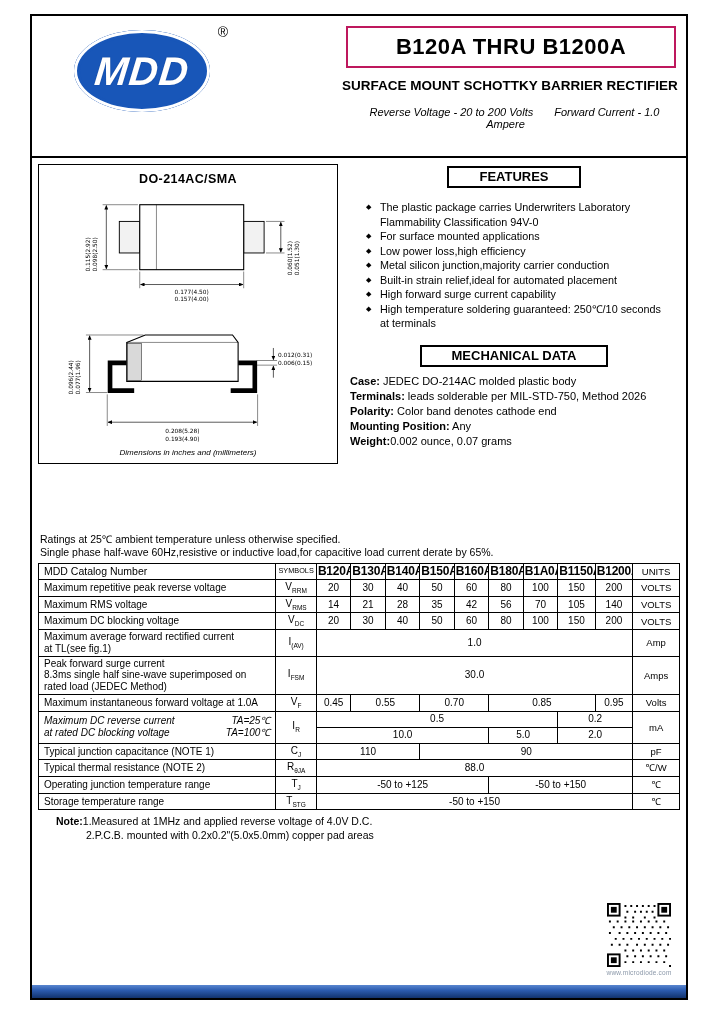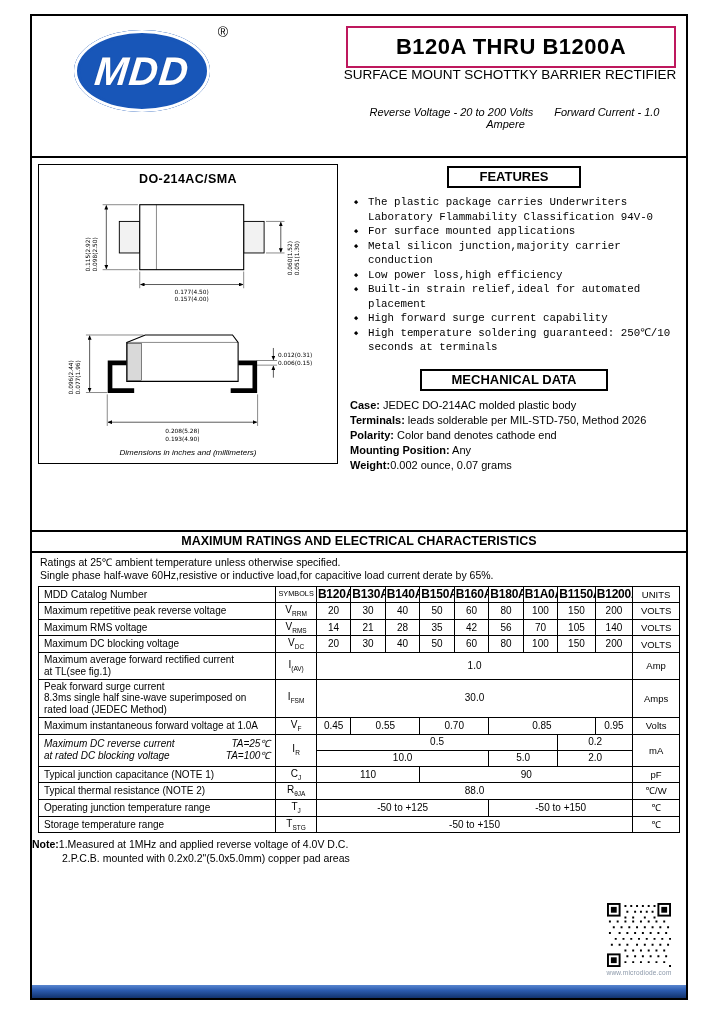--- a/index.html
+++ b/index.html
@@ -26,22 +26,22 @@
     transform:skewX(-6deg); letter-spacing:1px; line-height:1;
     text-shadow:0 0 1px #0d3a85;
   }
   .reg { position:absolute; right:-18px; top:-6px; font-size:14px; color:#000; font-style:normal; }
   .title-box {
     position:absolute; right:10px; top:10px; width:330px; height:42px;
     border:2px solid #be185d; display:flex; align-items:center; justify-content:center;
   }
   .title-box span { font-weight:bold; font-size:22px; letter-spacing:.5px; }
   .subtitle {
-    position:absolute; right:4px; top:51px; width:344px; text-align:center;
-    font-weight:normal; font-size:13.5px;
+    position:absolute; right:4px; top:62px; width:344px; text-align:center;
+    font-weight:bold; font-size:13.5px;
   }
   .tagline {
     position:absolute; right:4px; top:90px; width:344px; text-align:center;
     font-style:italic; font-size:11px;
   }
   .tagline span { margin:0 9px; }
 
   
   .mid { display:flex; height:372px; }
   .pkg-box {
@@ -55,21 +55,21 @@
   .dwg .thin  { stroke:#000; stroke-width:.5; fill:none; }
   .dwg .dim   { stroke:#000; stroke-width:.7; fill:none; }
   .dwg .body  { stroke:#000; stroke-width:1.2; fill:#fff; }
   .dwg .lead  { stroke:#000; stroke-width:1; fill:#f2f2f2; }
 
   .right-col { flex:1; padding:2px 8px 0 12px; }
   .sec-box {
     border:2px solid #000; width:max-content; margin:6px auto 7px;
     padding:1px 30px 2px; font-weight:bold; font-size:13px; text-align:center;
   }
-  ul.features { list-style:none; margin:0; padding:0 0 0 4px; font-size:10.8px; line-height:14.5px;font-family:Liberation Mono, monospace; }
+  ul.features { list-style:none; margin:12px; padding:0 0 0 4px; font-size:10.8px; line-height:14.5px; }
   ul.features li { display:flex; }
   ul.features .bullet { width:14px; flex:none; font-size:7px; line-height:14.5px; }
   .mech-head { margin-top:14px; }
   .mech p { margin:0; font-size:11px; line-height:15px; }
   .mech b { font-weight:bold; }
 
   
   .ratings-band {
     border-top:2px solid #000; border-bottom:2px solid #000;
     text-align:center; font-weight:bold; font-size:12.5px; padding:2px 0 3px;
@@ -88,21 +88,21 @@
   .ratings-table th.th-catalog { text-align:left; padding-left:5px; font-size:10.5px; }
   .ratings-table th.th-sym  { font-size:7.3px; }
   .ratings-table th.dev     { font-weight:bold; font-size:12px; letter-spacing:-.2px; }
   .ratings-table th.th-units{ font-size:9.5px; }
   .ratings-table td.param   { text-align:left; padding-left:5px; }
   .ratings-table td.sym     { font-size:10px; }
   .ratings-table td.sym sub { font-size:6.5px; }
   .ratings-table td.unit    { font-size:9.5px; }
   .ratings-table .split { display:flex; justify-content:space-between; padding-right:3px;font-style:italic; }
 
-  .notes { padding:4px 0 0; font-size:10.5px; line-height:14px; }
+  .notes { padding:4px 24px 0; font-size:10.5px; line-height:14px; }
   .notes b { font-weight:bold; }
   .notes .note2 { margin-left:30px; }
 
   
   .qr-wrap { position:absolute; right:14px; bottom:22px; width:66px; text-align:center; }
   .qr-wrap svg { display:block; width:64px; height:64px; margin:0 auto; background:#fff; }
   .qr-caption { font-size:6.5px; color:#8a97a8; margin-top:2px; letter-spacing:.2px; }
   .bottom-bar {
     position:absolute; left:0; right:0; bottom:0; height:13px;
     background:linear-gradient(to bottom,#5a86cf 0%,#2c5cb0 40%,#12336e 100%);
@@ -215,25 +215,25 @@
           <li>
               <span class="bullet">◆</span>
               <span>The plastic package carries Underwriters Laboratory Flammability Classification 94V-0</span>
             </li>
           <li>
               <span class="bullet">◆</span>
               <span>For surface mounted applications</span>
             </li>
           <li>
               <span class="bullet">◆</span>
+              <span>Low power loss,high efficiency</span>
+            </li>
+          <li>
+              <span class="bullet">◆</span>
               <span>Metal silicon junction,majority carrier conduction</span>
-            </li>
-          <li>
-              <span class="bullet">◆</span>
-              <span>Low power loss,high efficiency</span>
             </li>
           <li>
               <span class="bullet">◆</span>
               <span>Built-in strain relief,ideal for automated placement</span>
             </li>
           <li>
               <span class="bullet">◆</span>
               <span>High forward surge current capability</span>
             </li>
           <li>
@@ -248,21 +248,20 @@
         <div class="mech">
           <p><b>Case:</b><span> JEDEC DO-214AC molded plastic body</span></p>
           <p><b>Terminals:</b><span> leads solderable per MIL-STD-750, Method 2026</span></p>
           <p><b>Polarity:</b><span> Color band denotes cathode end</span></p>
           <p><b>Mounting Position:</b><span> Any</span></p>
           <p><b>Weight:</b><span>0.002 ounce, 0.07 grams</span></p>
         </div>
       </div>
     </div>
 
-    <div class="ratings-band">MAXIMUM RATINGS AND ELECTRICAL CHARACTERISTICS</div>
     <div class="ratings-notes">
       <div>Ratings at 25℃ ambient temperature unless otherwise specified.</div>
       <div>Single phase half-wave 60Hz,resistive or inductive load,for capacitive load current derate by 65%.</div>
     </div>
 
     <table class="ratings-table">
       <colgroup>
         <col style="width:234px">
           <col style="width:40px">
         <col style="width:34px">

